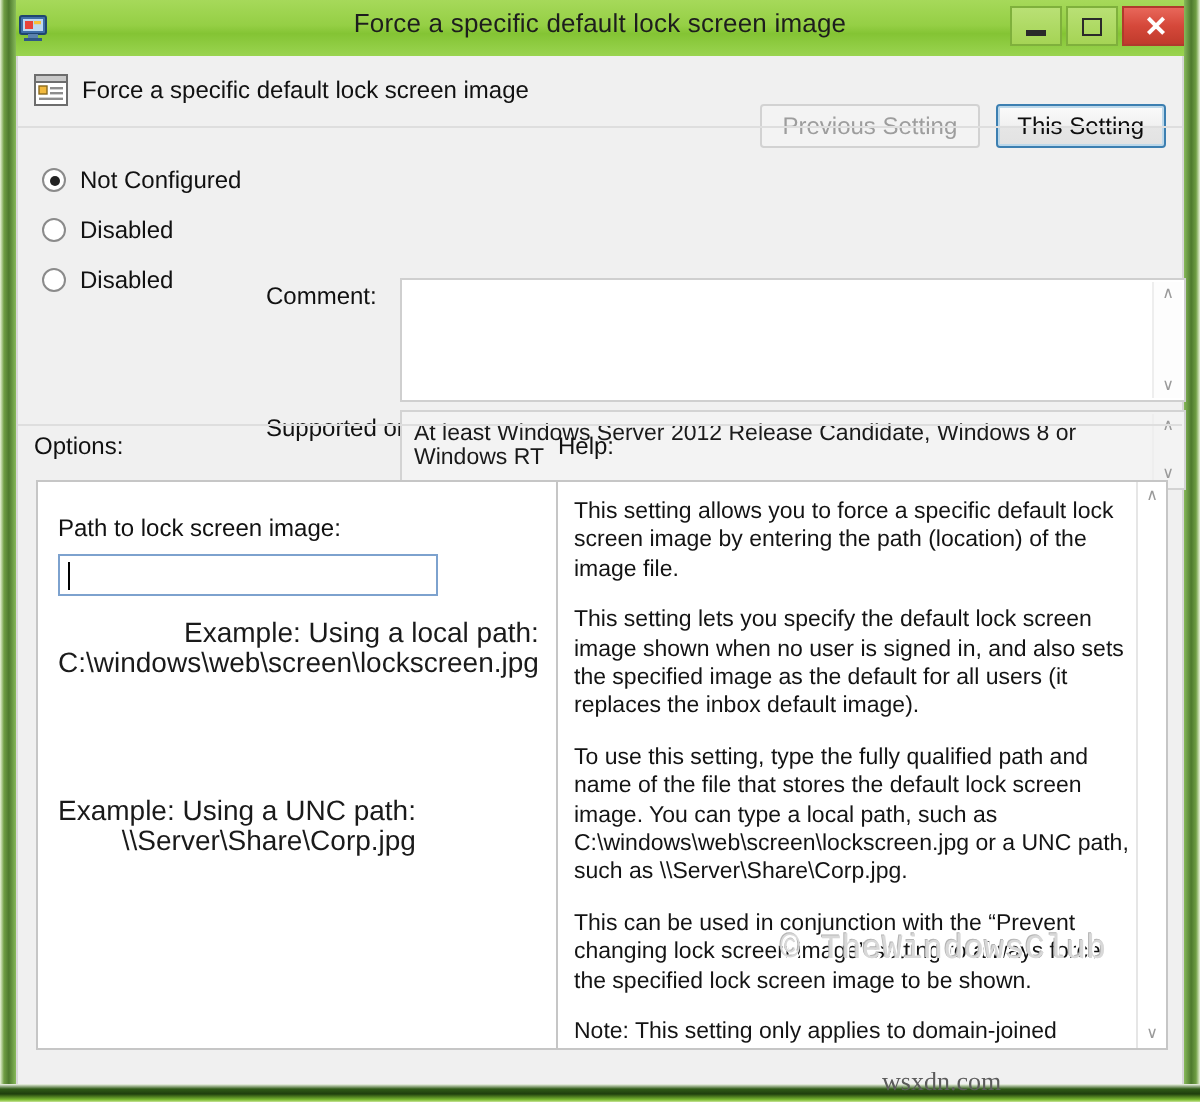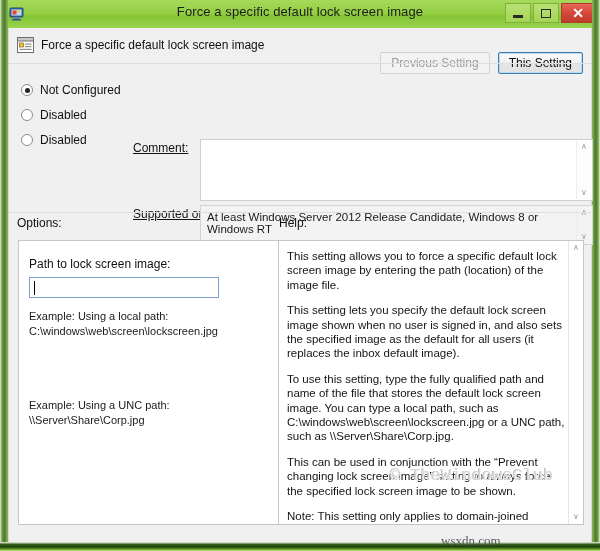--- a/index.html
+++ b/index.html
@@ -221,21 +221,20 @@
   }
   .radio-label {
     font-size: 12px;
     color: #111111;
   }
 
   .field-label {
     position: absolute;
     font-size: 12px;
     color: #111111;
-    text-decoration: underline;
   }
   .lbl-comment { left: 124px; top: 76px; }
   .lbl-supported { left: 124px; top: 142px; }
 
   .textbox {
     position: absolute;
     background: #ffffff;
     border: 1px solid #cfcfcf;
     box-sizing: border-box;
   }
@@ -338,23 +337,24 @@
     position: absolute;
     left: 4px;
     top: 3px;
     width: 1px;
     height: 14px;
     background: #000000;
   }
   .example-block {
     position: absolute;
     left: 10px;
-    font-size: 11px;
+    font-size: 14px;
     color: #1a1a1a;
     line-height: 15px;
+    text-align: right;
   }
   .ex1 { top: 68px; }
   .ex2 { top: 110px; margin-top: 47px; }
 
   .help-text {
     position: absolute;
     left: 8px;
     top: 8px;
     width: 278px;
     font-size: 11.5px;

